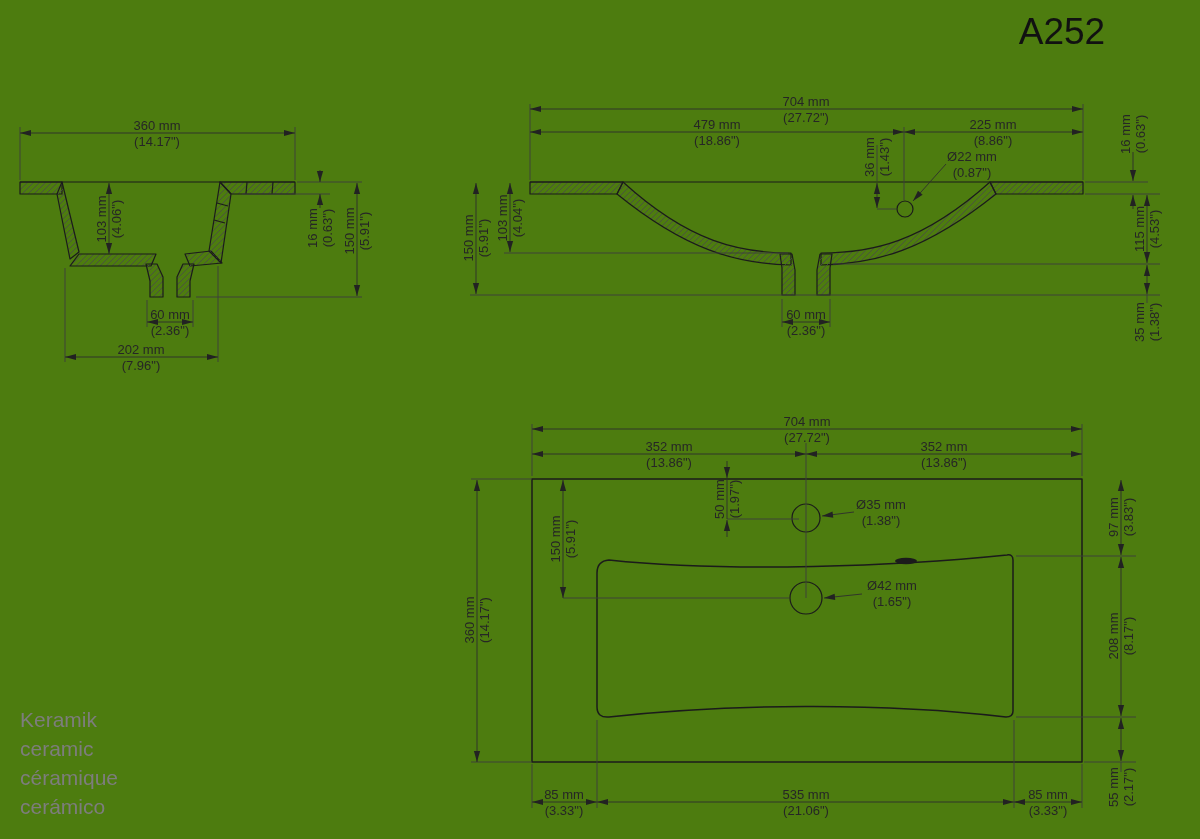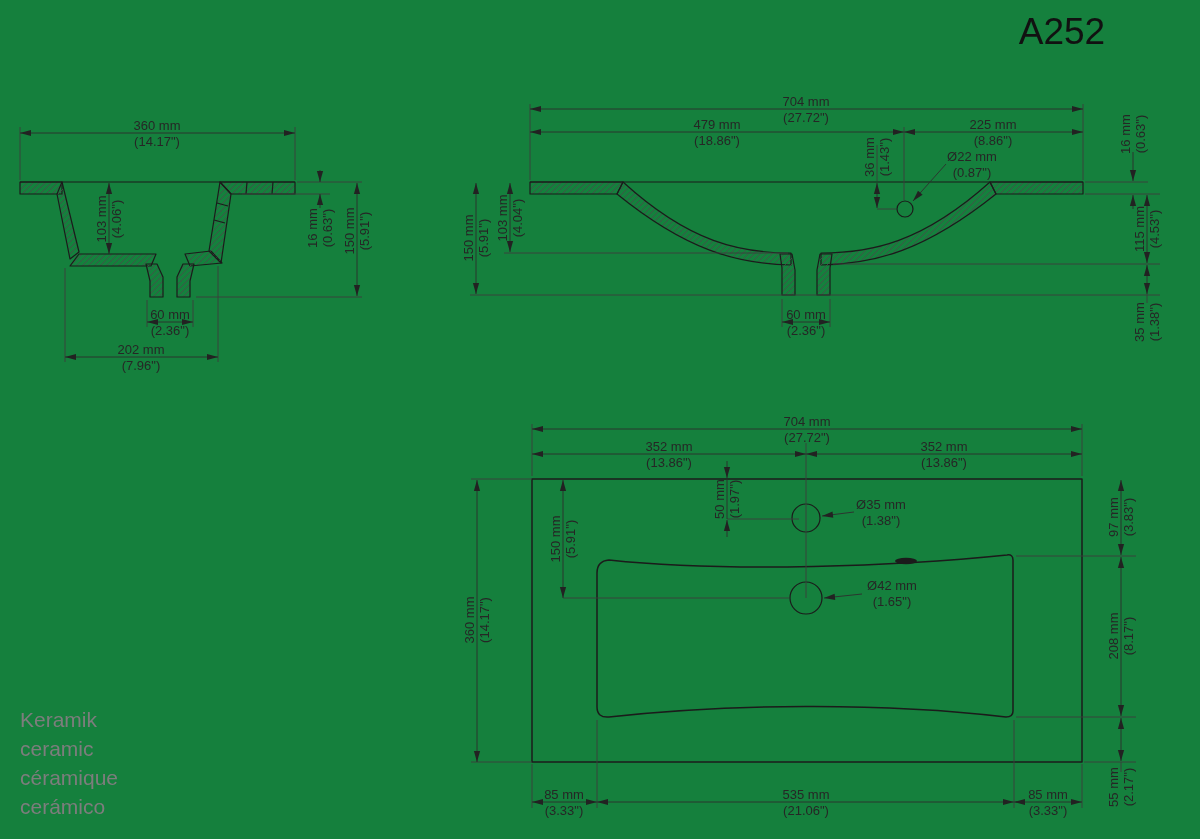--- a/index.html
+++ b/index.html
@@ -1,16 +1,16 @@
 <!DOCTYPE html>
 <html><head>
 <meta charset="utf-8">
 <style>
   html,body{margin:0;padding:0;background:#ffffff;}
-  .canvas{position:relative;width:1200px;height:839px;background:#15803d;overflow:hidden;
+  .canvas{position:relative;width:1200px;height:839px;background:#4d7c0f;overflow:hidden;
           font-family:"Liberation Sans","DejaVu Sans",sans-serif;}
   svg{display:block;}
   .obj{fill:none;stroke:#1b1b1b;stroke-width:1.5;stroke-linejoin:round;}
   .objthin{fill:none;stroke:#1b1b1b;stroke-width:1.2;stroke-linejoin:round;}
   .hatch{fill:url(#hatch);stroke:#1b1b1b;stroke-width:1.2;stroke-linejoin:round;}
   .thin{stroke:#3c3c3c;stroke-width:0.9;fill:none;}
   .dimln{stroke:#2e2e2e;stroke-width:0.9;fill:none;}
   .dt{font-size:13px;fill:#262626;}
   .title-text{font-size:37px;fill:#111;}
   .mat{font-size:21px;fill:#7d7d7d;}

